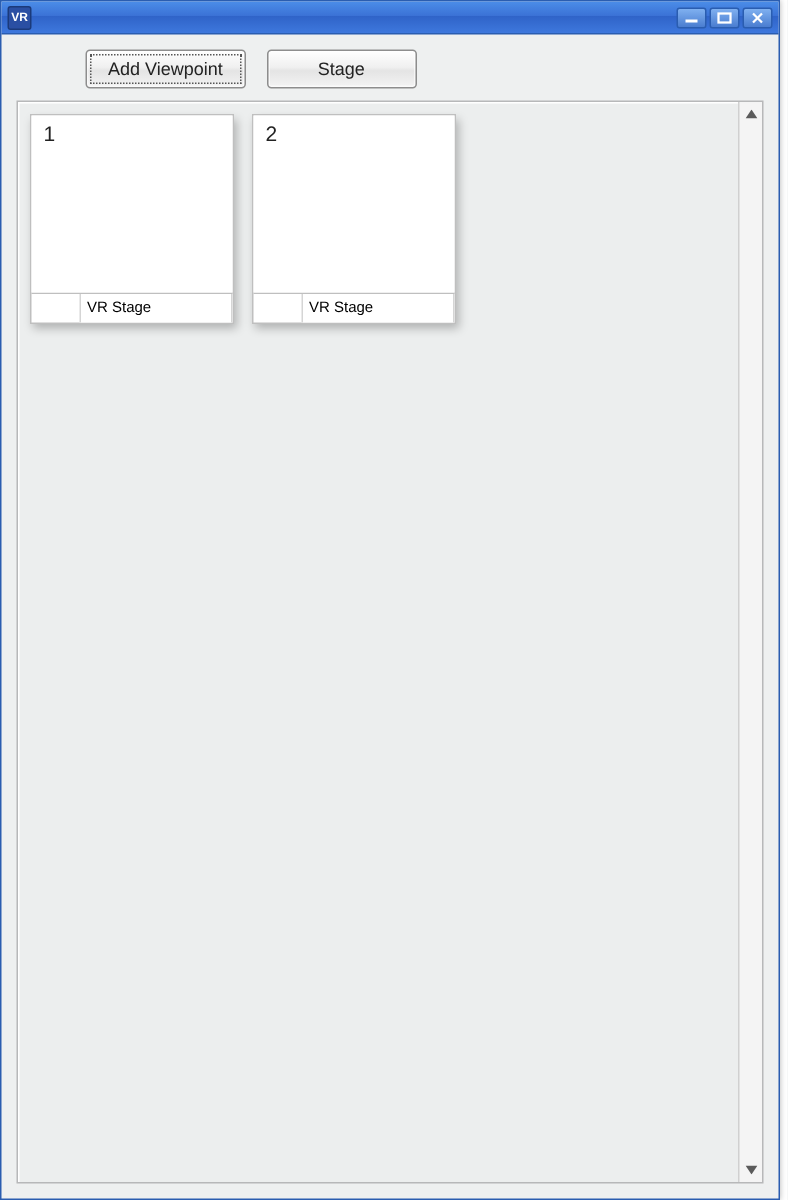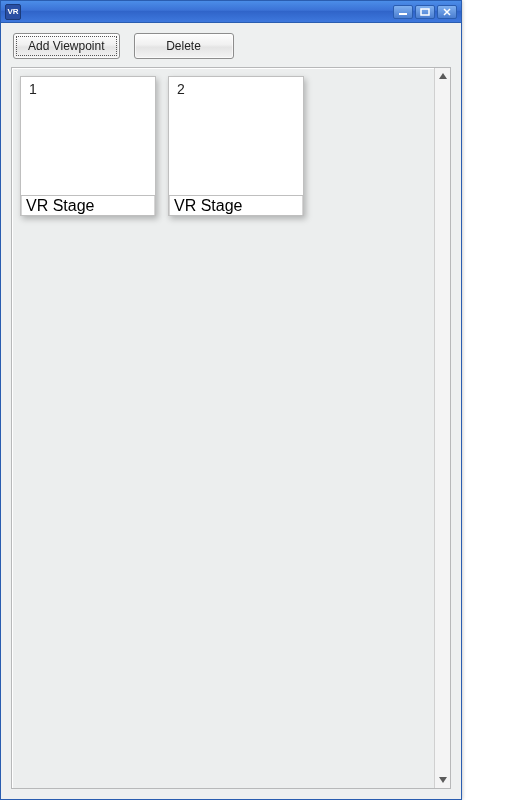--- a/index.html
+++ b/index.html
@@ -6,21 +6,21 @@
   body {
     margin: 0;
     font-family: "Segoe UI", Tahoma, Arial, sans-serif;
     font-size: 12px;
     background: #fff;
     width: 525px;
     height: 800px;
     overflow: hidden;
   }
   .window {
-    width: 462px;
+    width: 520px;
     height: 800px;
     border: 1px solid #2a5db0;
     background: #eef0f0;
     display: flex;
     flex-direction: column;
     box-shadow: 0 0 4px rgba(0,0,0,0.3);
   }
   .titlebar {
     height: 22px;
     background: linear-gradient(to bottom, #4b8de8 0%, #3b72d6 45%, #2f63c8 46%, #3e78dd 100%);
@@ -83,20 +83,21 @@
     border: 1px solid #8d8d8d;
     border-radius: 3px;
     font-size: 12px;
     color: #222;
     cursor: pointer;
     box-shadow: inset 0 0 0 1px rgba(255,255,255,0.6);
   }
   .btn.focus-ring {
     outline: 1px dotted #555;
     outline-offset: -4px;
+    margin-left: 44px;
   }
   .content-wrap {
     flex: 1;
     margin: 0 10px 10px 10px;
     position: relative;
   }
   .content-panel {
     position: absolute;
     inset: 0;
     border: 1px solid #b7b8b9;
@@ -141,24 +142,25 @@
     display: flex;
     align-items: center;
   }
   .thumb-label-input {
     width: 100%;
     height: 100%;
     border: none;
     border-left: 1px solid #d5d5d5;
     border-right: 1px solid #d5d5d5;
     padding: 0 4px;
-    font-size: 16px;
+    font-size: 10px;
     font-family: inherit;
     background: #fff;
     outline: none;
+    margin-left: 32px;
   }
   .vscroll {
     position: absolute;
     right: 0;
     top: 0;
     bottom: 0;
     width: 16px;
     background: #f4f4f4;
     border-left: 1px solid #d0d0d0;
   }
@@ -198,21 +200,21 @@
       <div class="title-btn">
         <svg width="10" height="8">
             <path d="M2 1 L8 7 M8 1 L2 7" stroke="#fff" stroke-width="1.5"></path>
           </svg>
       </div>
     </div>
   </div>
 
   <div class="toolbar">
     <button class="btn focus-ring">Add Viewpoint</button>
-    <button class="btn">Delete</button>
+    <button class="btn">Stage</button>
     <div class="spacer"></div>
   </div>
 
   <div class="content-wrap">
     <div class="content-panel">
 
       <div class="thumbs">
 
         <div class="thumb-card">
           <div class="thumb-preview">

